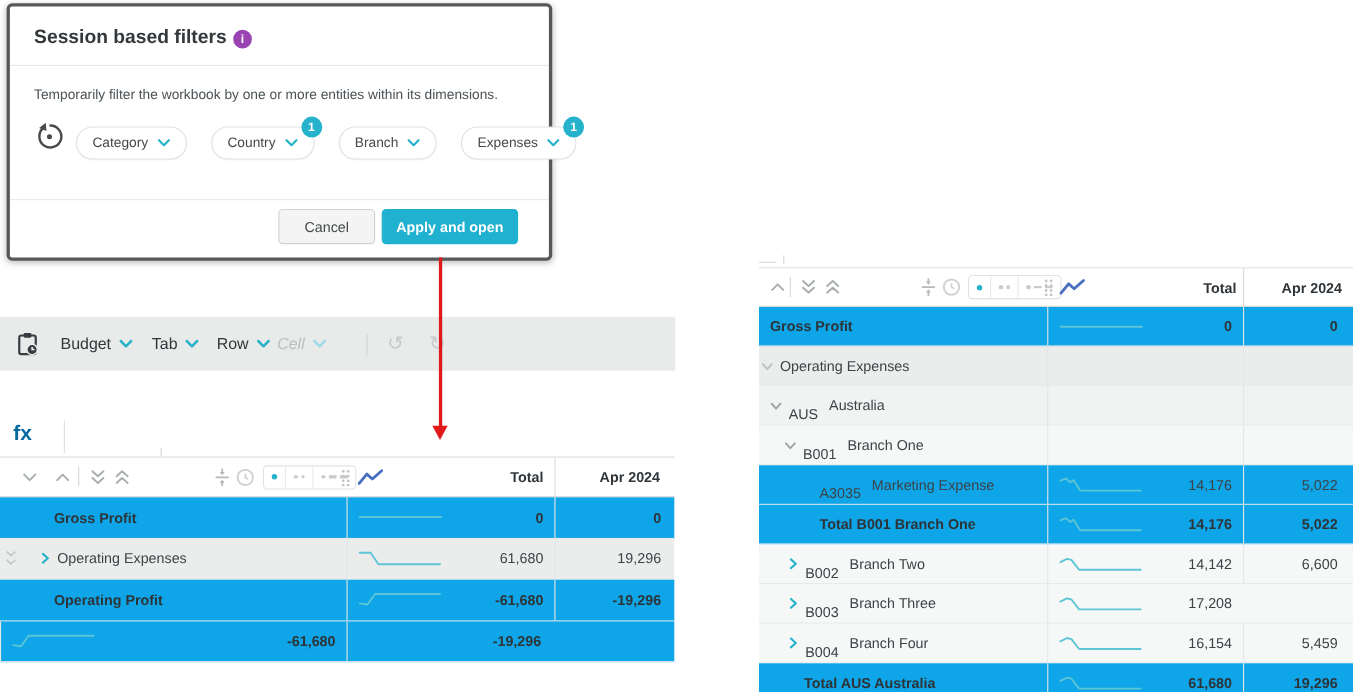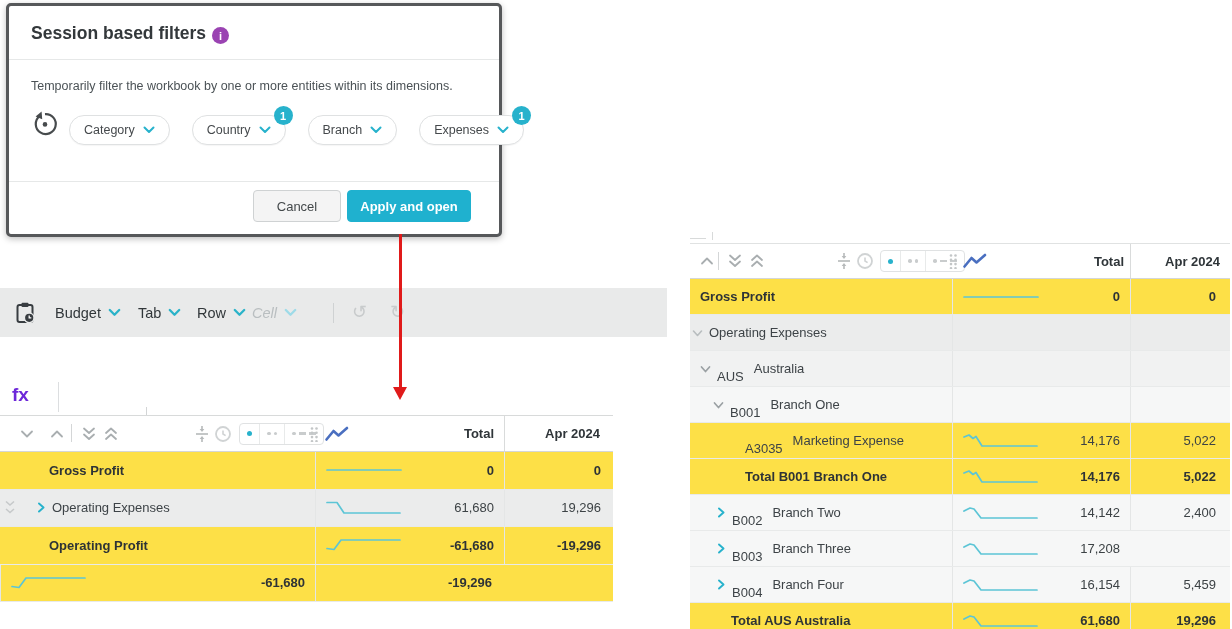--- a/index.html
+++ b/index.html
@@ -28,54 +28,54 @@
        font-family:"Liberation Sans",sans-serif;display:flex;align-items:center;justify-content:center;}
   .btn-cancel{left:244px;width:88px;background:#f4f4f4;border:1px solid #cfd2d3;color:#43484a;}
   .btn-apply{left:338px;width:124px;background:#1fb1cf;border:1px solid #1fb1cf;color:#fff;font-weight:700;}
 
   
   .arrow-line{position:absolute;left:399px;top:234px;width:3px;height:154px;background:#e01a1a;z-index:30;}
   .arrow-head{position:absolute;left:393px;top:387px;width:0;height:0;z-index:30;
               border-left:7px solid transparent;border-right:7px solid transparent;border-top:13px solid #e01a1a;}
 
   
-  .toolbar{position:absolute;left:0;top:288px;width:667px;height:49px;background:#e9eaea;}
+  .toolbar{position:absolute;left:0;top:288px;width:614px;height:49px;background:#e9eaea;}
   .tb-item{position:absolute;top:0;height:49px;display:flex;align-items:center;gap:7px;
            font-size:14.5px;color:#31373a;cursor:pointer;background:none;border:none;padding:0;
            font-family:"Liberation Sans",sans-serif;}
   .tb-item.disabled{color:#b9bec0;cursor:default;font-style:italic;}
   .tb-vdiv{position:absolute;left:333px;top:15px;width:1px;height:20px;background:#cfd2d3;}
   .undo,.redo{position:absolute;top:11px;font-size:18px;color:#c8cbcc;line-height:26px;}
   .undo{left:352px;} .redo{left:390px;}
   .layout-row{position:absolute;left:0;top:337px;width:614px;height:41px;background:#fff;}
   .layout-label{position:absolute;left:22px;top:11px;font-size:13px;font-weight:700;color:#2f3539;
                 display:flex;align-items:center;gap:8px;cursor:pointer;}
   .layout-vdiv{position:absolute;left:140px;top:9px;width:1px;height:24px;background:#d9dbdc;}
   .fx-row{position:absolute;left:0;top:378px;width:614px;height:37px;background:#fff;}
-  .fx-label{position:absolute;left:12px;top:6px;font-size:19px;font-weight:600;color:#6d28d9;}
+  .fx-label{position:absolute;left:12px;top:6px;font-size:19px;font-weight:600;color:#0369a1;}
   .fx-vdiv{position:absolute;left:58px;top:4px;width:1px;height:30px;background:#dcdee0;}
   .fx-tick{position:absolute;left:146px;top:29px;width:1px;height:8px;background:#d3d5d6;}
 
   
   .grid{position:absolute;background:#fff;}
   .grid-left{left:0;top:415px;width:613px;border-top:1px solid #d8dada;}
   .grid-right{left:690px;top:243px;width:540px;border-top:1px solid #e0e2e2;}
   .thead{position:relative;border-bottom:1px solid #d4d6d7;}
   .grid-left .thead{height:35px;} .grid-right .thead{height:34px;}
   .hicon{position:absolute;top:50%;transform:translateY(-50%);display:flex;align-items:center;cursor:pointer;}
   .hvdiv{position:absolute;top:8px;width:1px;height:18px;background:#d4d6d7;}
   .seg{display:flex;height:20px;border:1px solid #e0e2e3;border-radius:4px;background:#fff;overflow:hidden;}
   .seg-cell{display:flex;align-items:center;justify-content:center;gap:3px;padding:0 7px;border-right:1px solid #e8eaea;cursor:pointer;}
   .seg-cell:last-child{border-right:none;}
   .dot{border-radius:50%;}
   .col-label{position:absolute;top:0;height:100%;display:flex;align-items:center;
              font-size:13px;font-weight:700;color:#2f3539;}
   .hcolline{position:absolute;top:0;width:1px;height:100%;background:#d9dbdb;}
 
-  .trow{display:grid;align-items:center;border-bottom:1px solid #e8eaea;background:#fde047;}
+  .trow{display:grid;align-items:center;border-bottom:1px solid #e8eaea;background:#0ea5e9;}
   .grid-left .trow{grid-template-columns:315px 189px 109px;height:36.5px;}
   .grid-right .trow{grid-template-columns:262px 178px 100px;height:35px;}
   .trow.bg-hl{background:#ebecec;}
   .trow.bg-l1{background:#ebecec;}
   .trow.bg-l2{background:#f1f2f2;}
   .trow.bg-l3{background:#f6f7f7;}
   .grid-right .trow:last-child{border-bottom:2px solid #c5c8c9;}
   .cell{height:100%;display:flex;align-items:center;overflow:hidden;}
   .cell.label{position:relative;font-size:13px;color:#3d4347;}
   .cell.st{border-left:1px solid #e4e6e6;padding-right:10px;}
@@ -518,21 +518,21 @@
             <span class="code">B002</span>
             <span class="ename">Branch Two</span>
           </div>
           <div class="cell st">
             <svg class="spark" viewBox="0 0 80 18" width="80" height="18">
               <polyline points="3,7 9,4 13,5 20,14 76,14" fill="none" stroke="#5cc5d6" stroke-width="1.7" stroke-linejoin="round" stroke-linecap="round"></polyline>
             </svg>
             <span class="val">14,142</span>
           </div>
           <div class="cell apr">
-            <span class="val">2,400</span>
+            <span class="val">6,600</span>
           </div>
         </div>
         <div class="trow  bg-l3">
           <div class="cell label" style="padding-left:26px">
             <span class="rowchev">
               <svg viewBox="0 0 10 11" width="10" height="11">
                 <polyline points="3,1.5 7.5,5.5 3,9.5" fill="none" stroke="#27b2cc" stroke-width="1.9" stroke-linecap="round" stroke-linejoin="round"></polyline>
               </svg>
             </span>
             <span class="code">B003</span>

